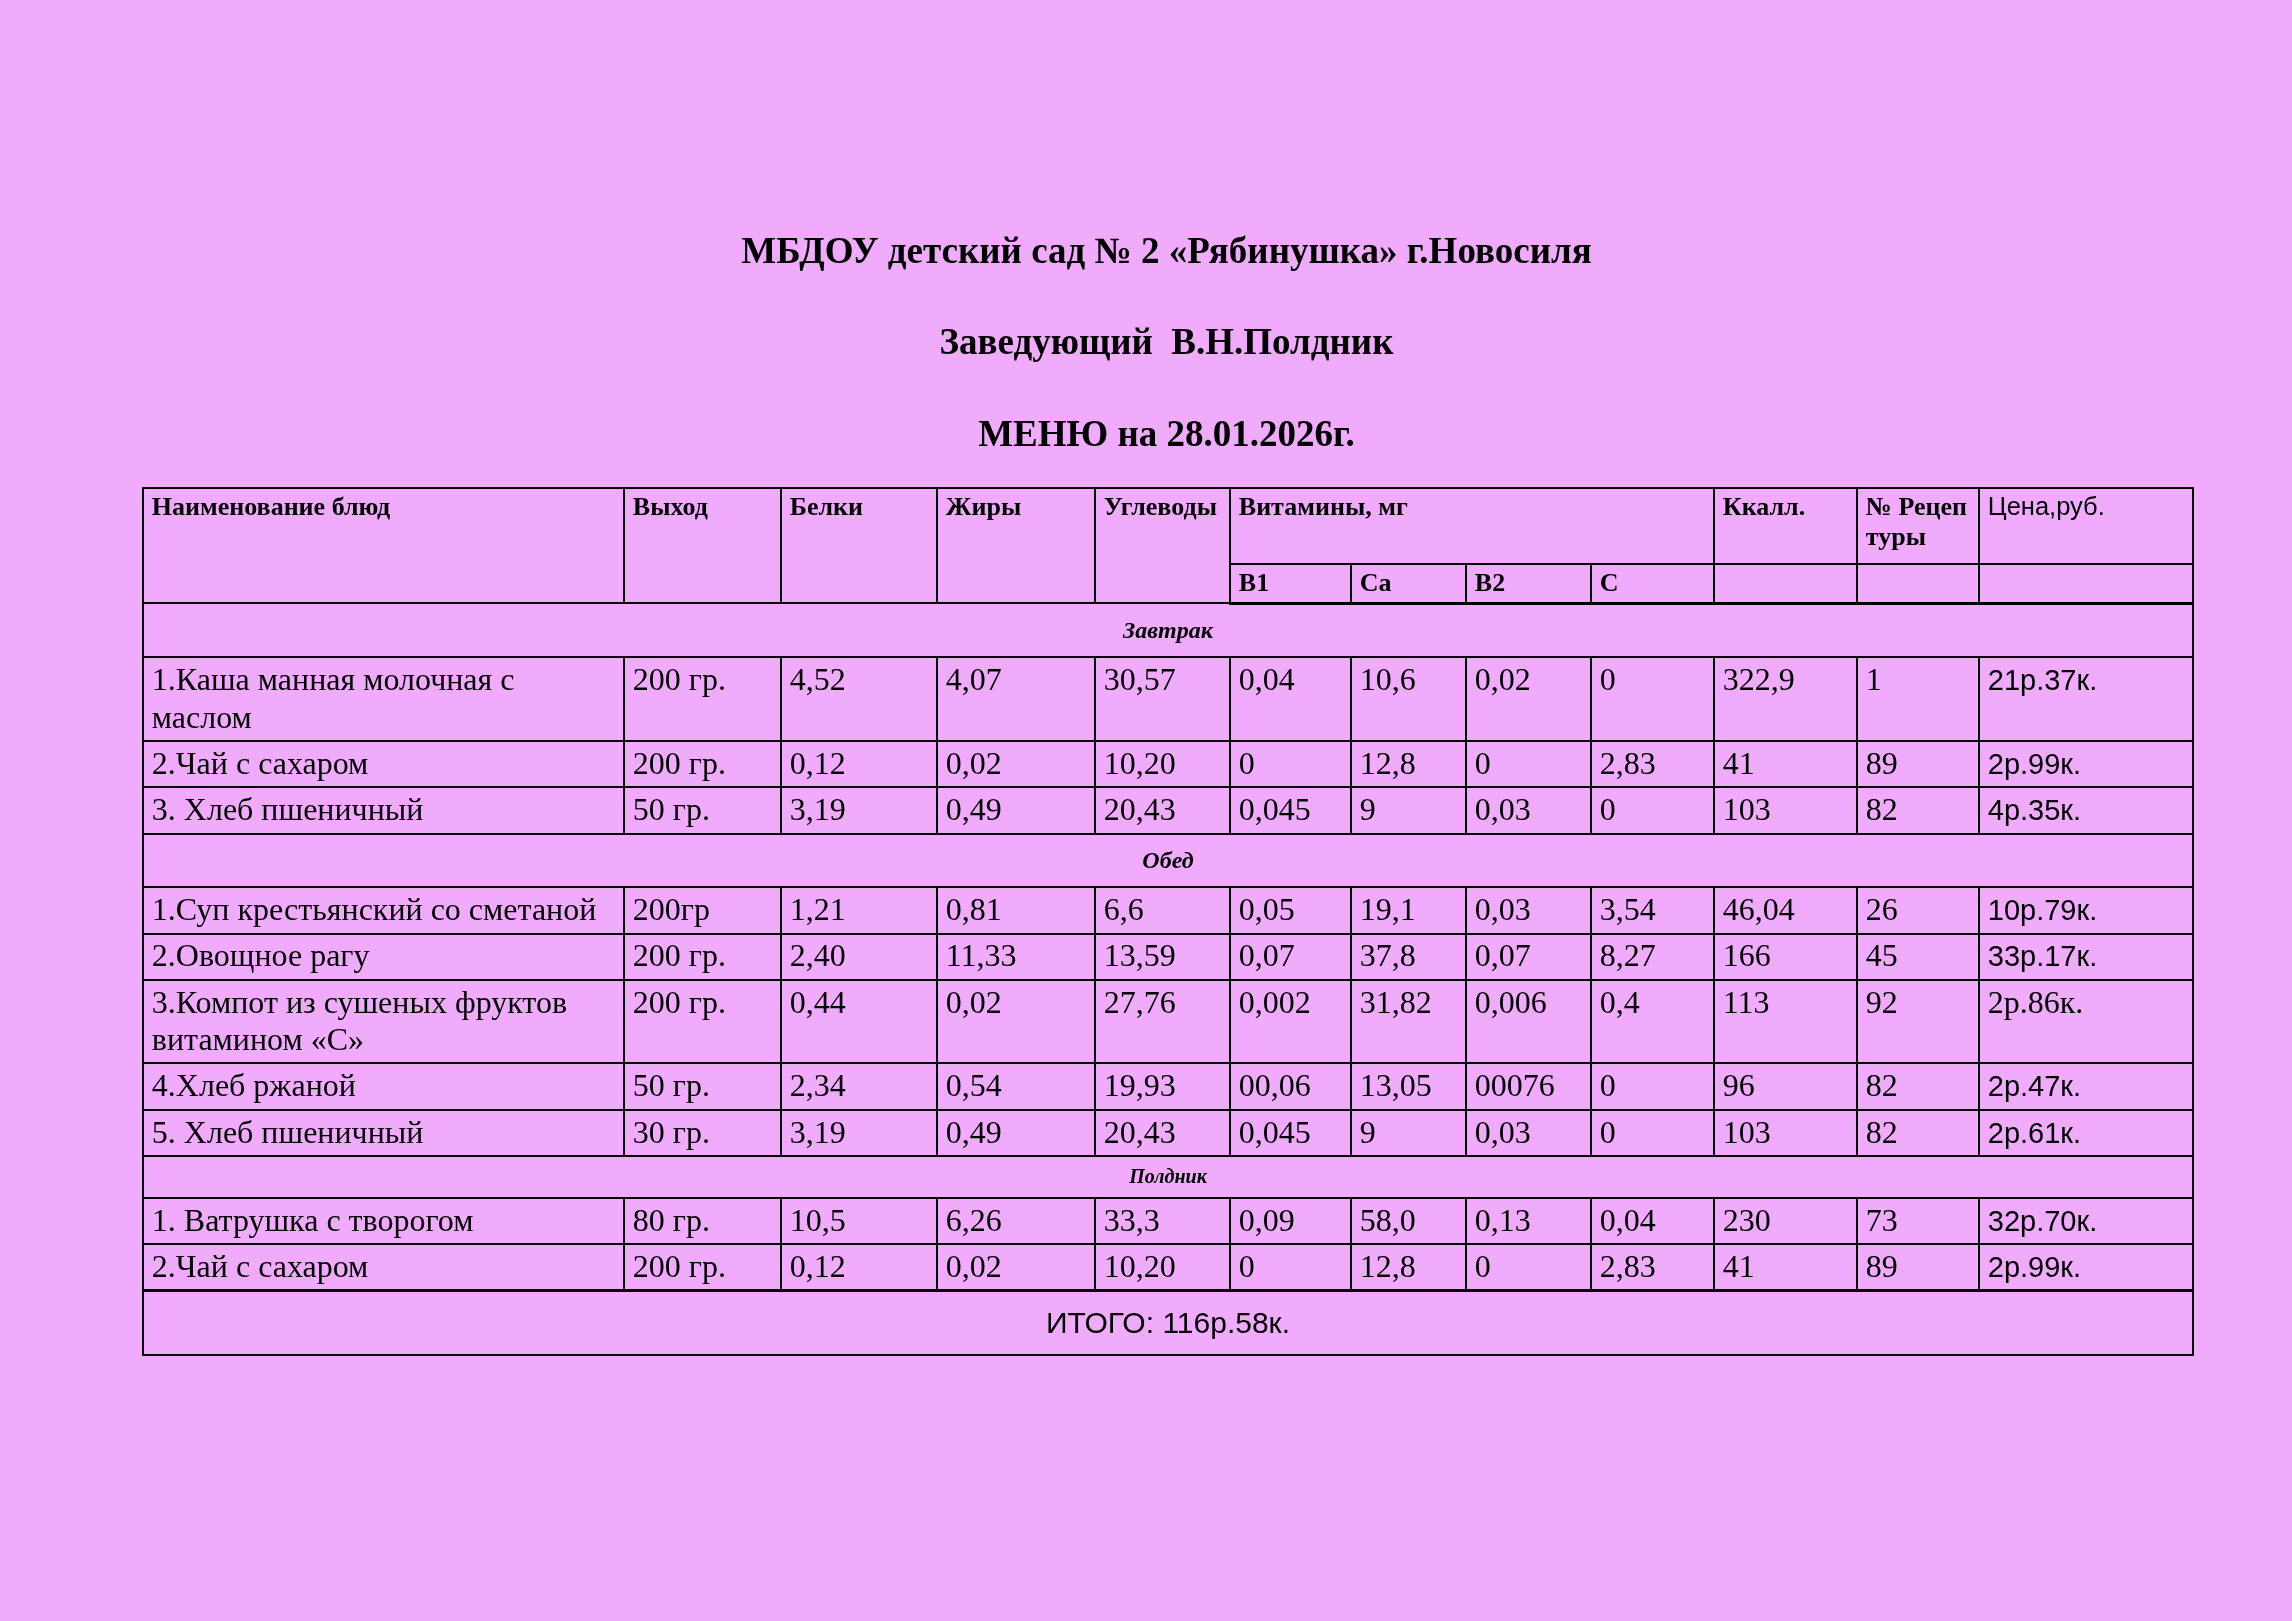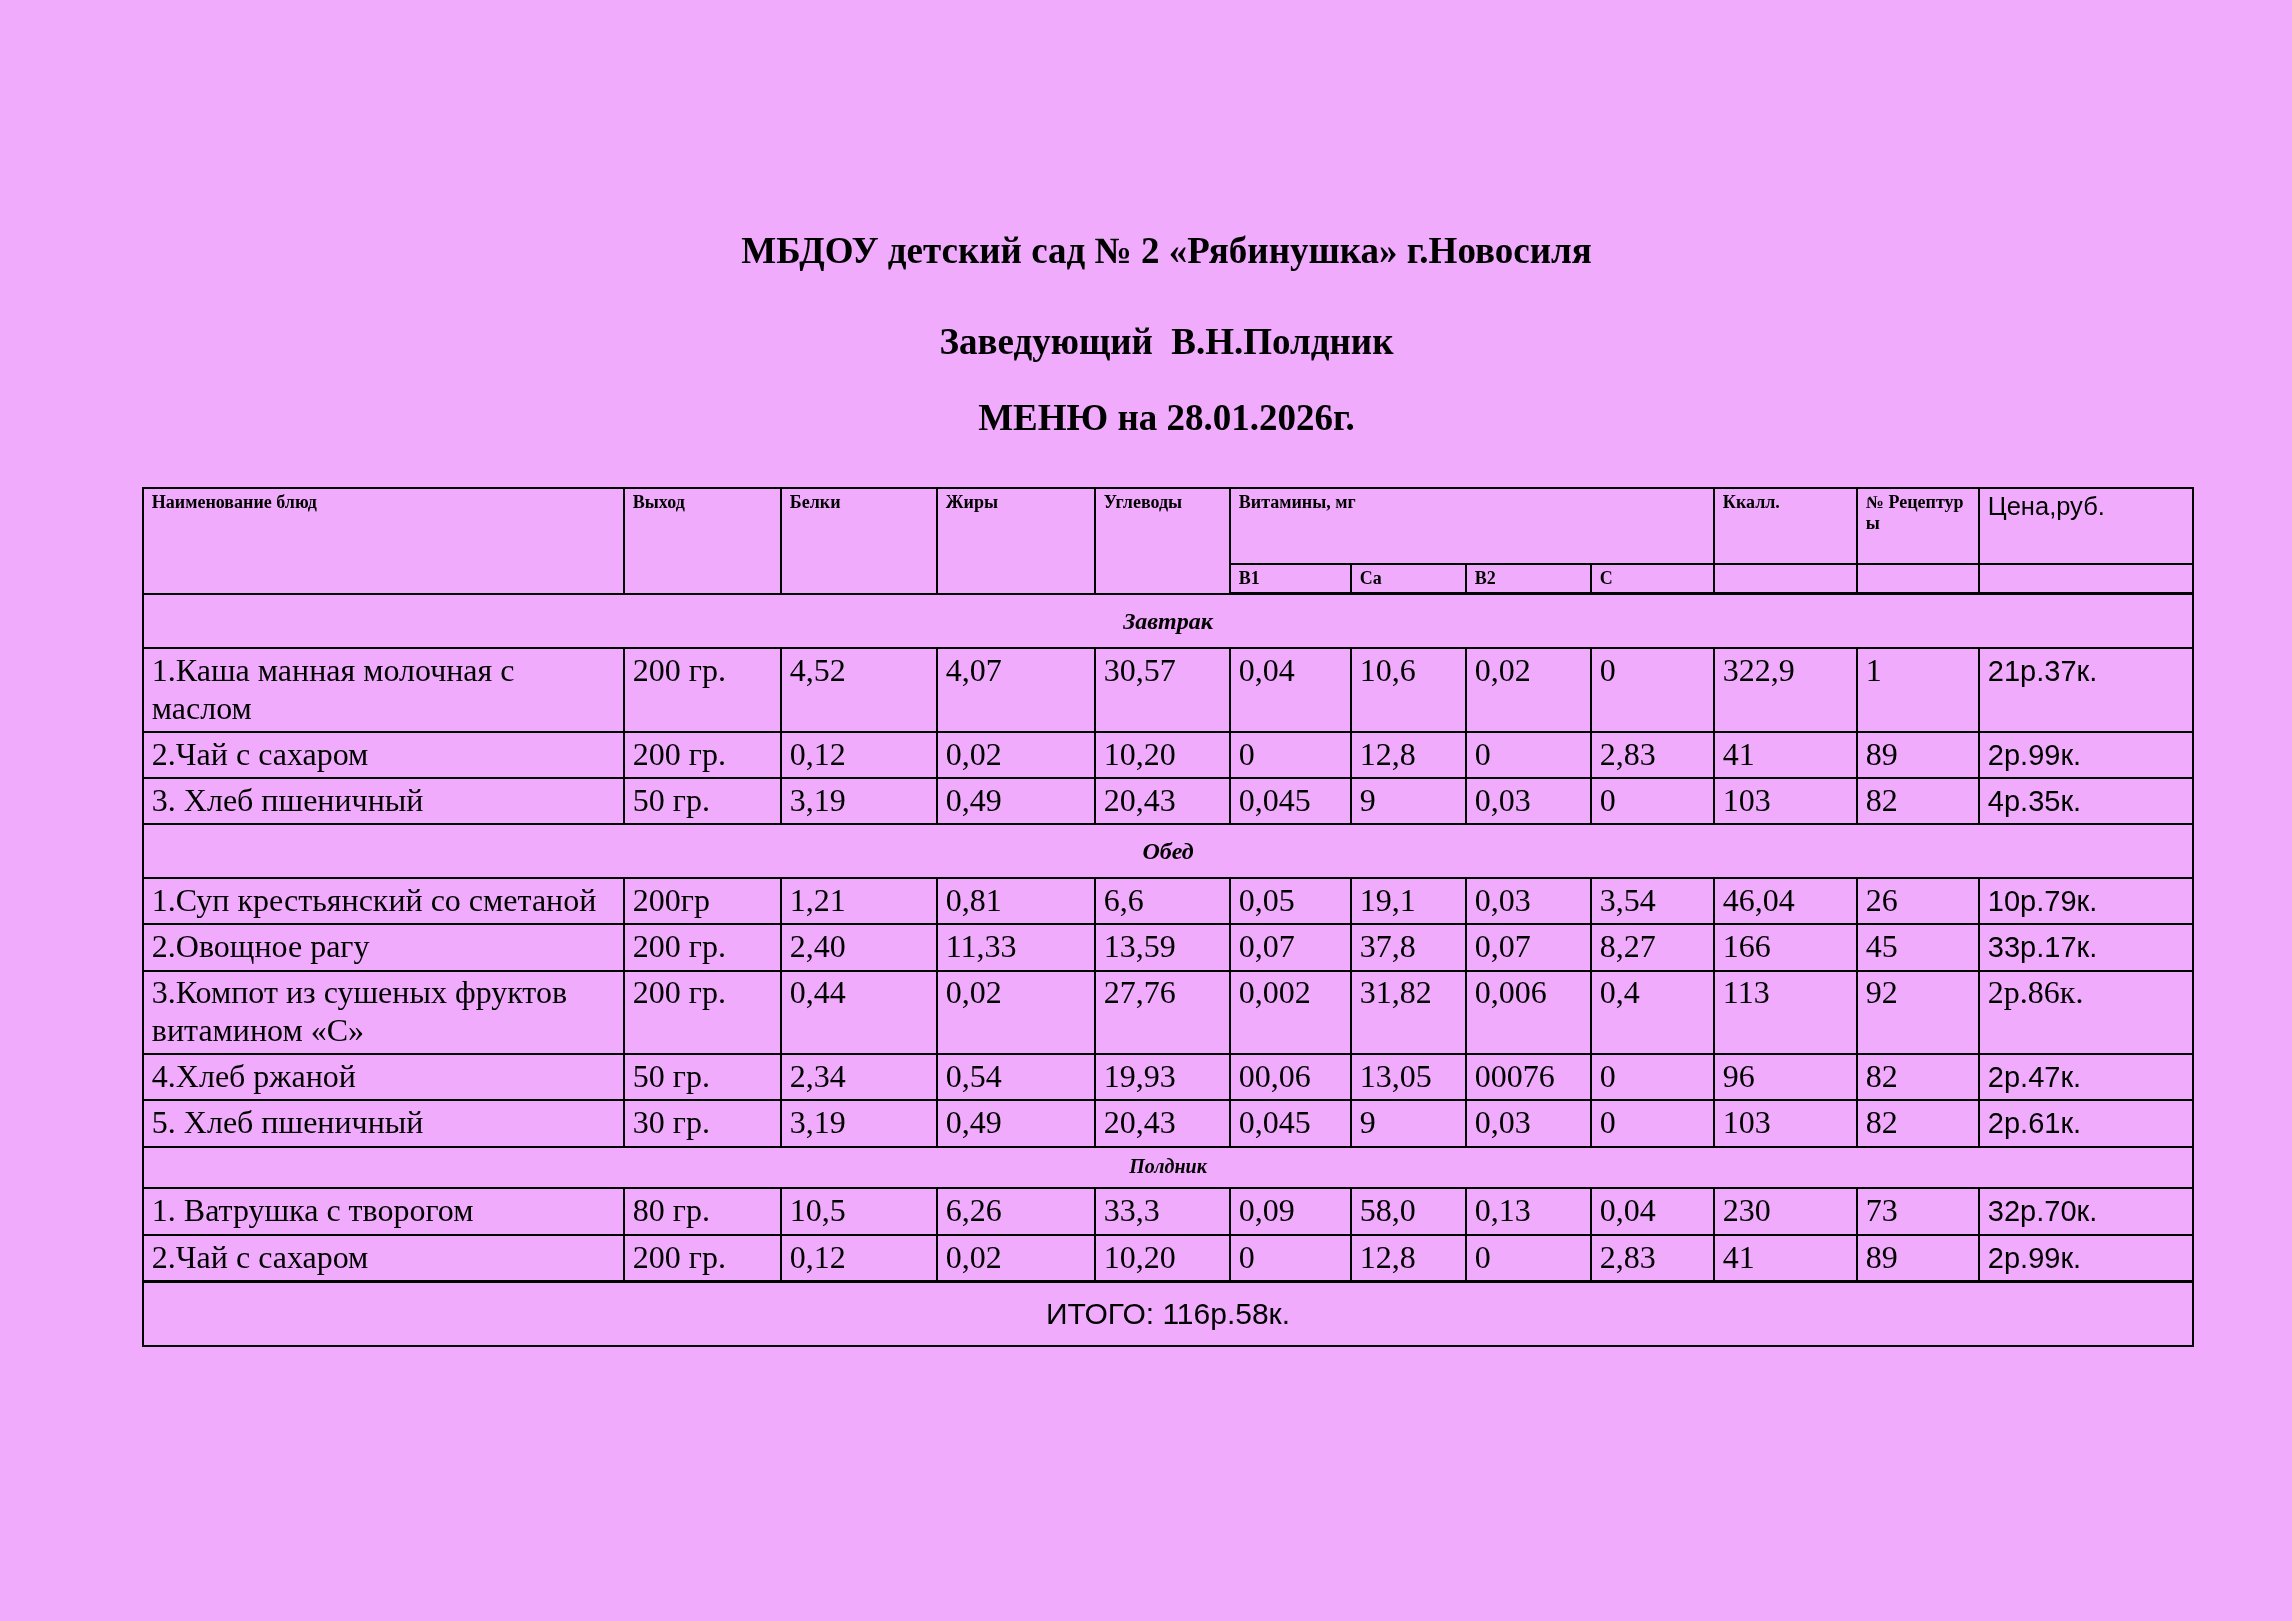--- a/index.html
+++ b/index.html
@@ -9,37 +9,37 @@
     background:#f0abfc;
     color:#000;
     font-family:"Liberation Serif", serif;
     overflow:hidden;
     padding-left:28px;
   }
   .heading { position:absolute; left:142px; width:2049px; text-align:center;
              font-weight:bold; font-size:37px; white-space:pre-wrap; }
   .h-title    { top:229px; }
   .h-subtitle { top:320px; }
-  .h-menu     { top:396px; }
+  .h-menu     { top:412px; }
 
   table.menu {
     position:absolute; left:142px; top:487px;
     width:2049px;
     border-collapse:collapse; table-layout:fixed;
     border:2.9px solid #000;
   }
   th, td {
     border:2px solid #000;
     padding:2.9px 7.8px 3.9px 7.8px;
     vertical-align:top;
     text-align:left;
     line-height:1.17;
     overflow:hidden;
   }
-  thead th { font-size:18px; font-weight:bold; line-height:1.15;font-family:Liberation Serif, serif; }
+  thead th { font-size:26px; font-weight:bold; line-height:1.15;font-family:Liberation Serif, serif; }
   tr.hdr-main   { height:76px; }
   tr.hdr-sub    { height:29px; }
   tr.hdr-sub th { border-bottom-width:3.9px; }
   th.hdr-recipe { word-break:break-all;border-radius:31px; }
   th.hdr-price  { font-family:"Liberation Sans", sans-serif; font-weight:normal; font-size:25.5px; }
 
   tbody td { font-size:32px; }
   tr.data-row { height:42px; }
   td.c-price { font-family:"Liberation Sans", sans-serif; font-size:29px; padding-top:5.9px; }
   td.c-price.serif-price { font-family:"Liberation Serif", serif; font-size:32px; padding-top:2.9px; }

